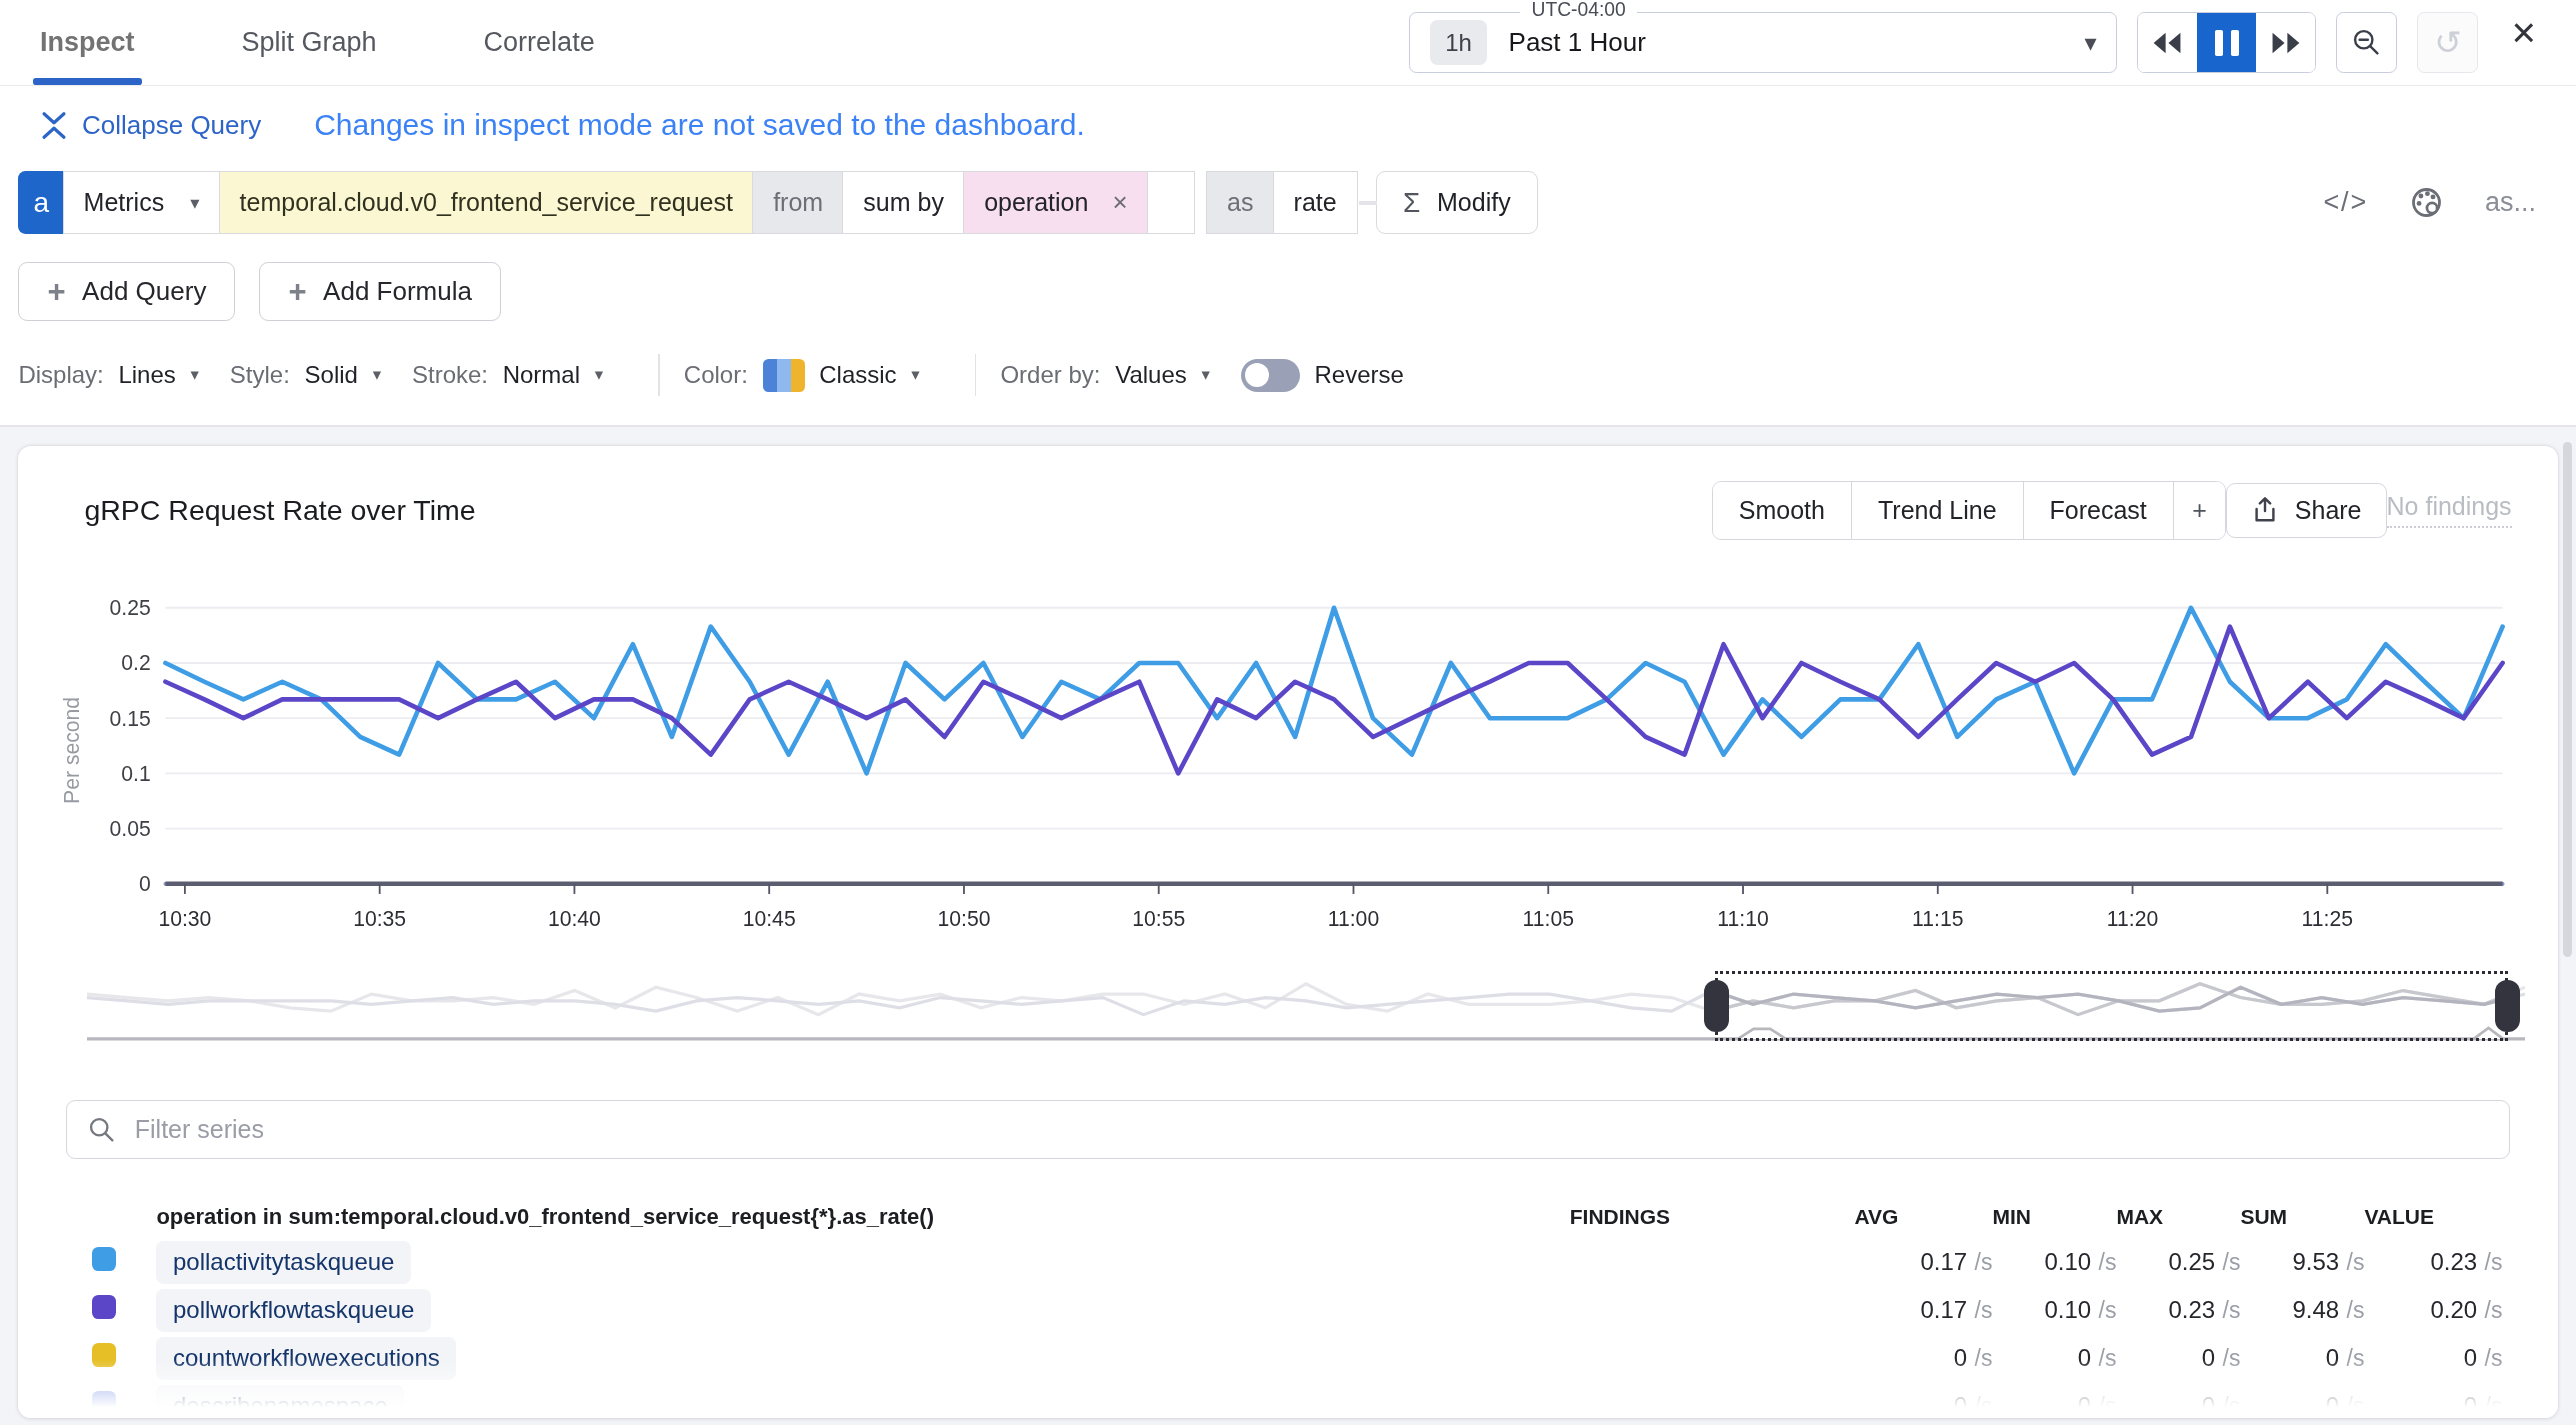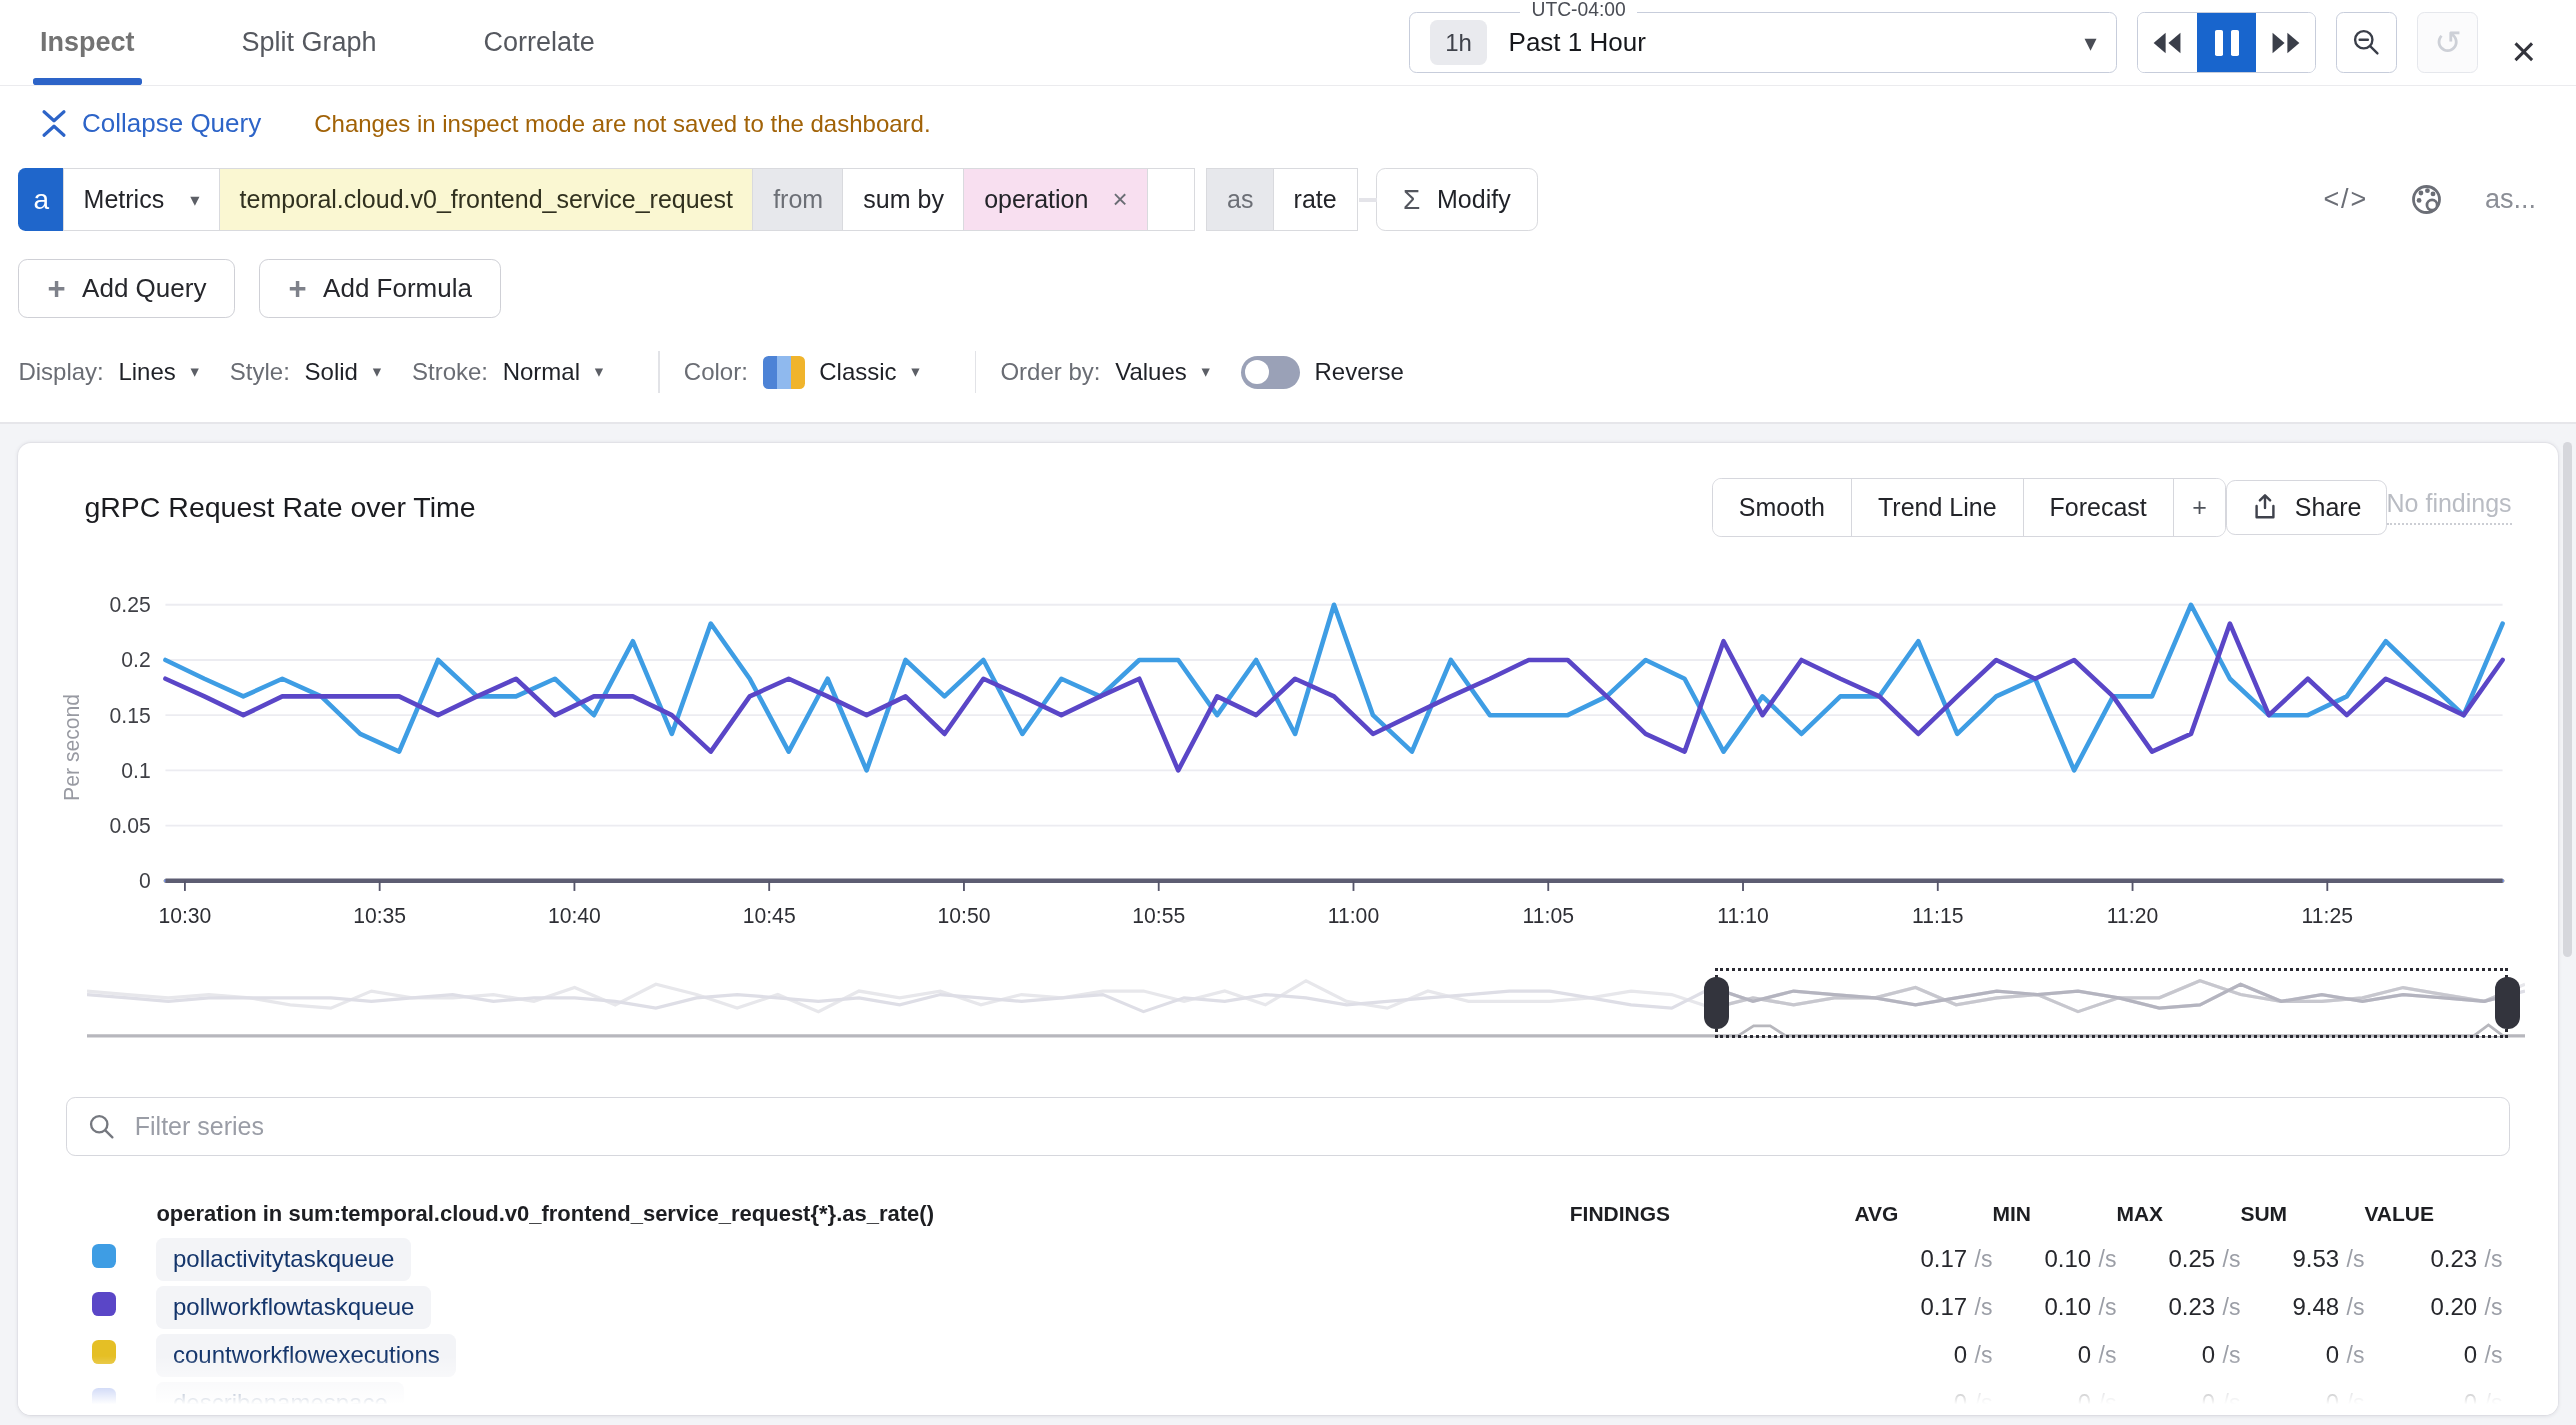--- a/index.html
+++ b/index.html
@@ -5,39 +5,39 @@
   *{box-sizing:border-box;margin:0;padding:0}
   html,body{width:2576px;height:1425px;overflow:hidden}
   body{font-family:"Liberation Sans",sans-serif;background:#fff;color:#1f2127;position:relative}
 
   
   .topbar{display:flex;align-items:center;height:86px;padding:0 40px;border-bottom:1.8px solid #ebebee}
   .tabs{display:flex;gap:107px;height:100%;align-items:center}
   .tab{font-size:27px;color:#55585f;height:100%;display:flex;align-items:center;position:relative;cursor:pointer}
   .tab.active{color:#737373;font-weight:700}
   .tab.active::after{content:'';position:absolute;left:-7.4px;right:-7.4px;bottom:0;height:7.4px;background:#2d64c8;border-radius:2.8px}
-  .topbar-right{margin-left:auto;display:flex;align-items:flex-end;gap:20px}
+  .topbar-right{margin-left:auto;display:flex;align-items:flex-start;gap:20px}
   .timebox{position:relative;display:flex;align-items:center;width:708px;height:61px;border:1.8px solid #c7cddb;border-radius:7.4px;padding:0 20px;gap:22px;background:#fff}
   .tz{position:absolute;top:-14px;left:110px;background:#fff;padding:0 11px;font-size:19.3px;color:#4a4d55}
   .chip1h{background:#e9eaee;border-radius:7.4px;padding:8.3px 14.7px;font-size:24px;color:#3f424a}
   .timelabel{font-size:26px;color:#17181c}
   .timecaret{margin-left:auto;color:#4a4d55;font-size:24px}
   .pbgroup{display:flex;height:61px;border:1.8px solid #c7cddb;border-radius:7.4px;overflow:hidden;background:#fff}
   .pbseg{width:59px;display:flex;align-items:center;justify-content:center;background:#fff;cursor:pointer}
   .pbseg.pause{background:#1865cd}
   .pausebars{display:flex;gap:8.3px}
   .pausebars span{display:block;width:7.4px;height:26px;background:#fff;border-radius:1.8px}
   .iconbtn{width:61px;height:61px;border:1.8px solid #c7cddb;border-radius:7.4px;display:flex;align-items:center;justify-content:center;background:#fff;cursor:pointer}
   .iconbtn.disabled{border-color:#e5e7ec;background:#fbfbfc;color:#cdd0d7;font-size:33px}
   .closex{font-size:42px;color:#33343c;margin-left:13px;cursor:pointer;line-height:1}
 
   
   .noticebar{display:flex;align-items:center;padding:22px 40px;gap:53px}
   .collapse{display:flex;align-items:center;gap:14px;color:#2d64c8;font-size:26px;cursor:pointer}
-  .noticetext{color:#a16207;font-size:24px}
+  .noticetext{color:#3b82f6;font-size:30px}
 
   
   .queryrow{display:flex;align-items:center;margin:7.4px 40px 0 18.4px;position:relative}
   .qbadge{width:46px;height:63px;background:#1f66cb;color:#fff;display:flex;align-items:center;justify-content:center;font-size:28px;border-radius:7.4px 0 0 7.4px;flex:none}
   .qbox{height:63px;display:flex;align-items:center;border:1.8px solid #d9dade;background:#fff;padding:0 20px;font-size:25px;margin-left:-1.8px;color:#232429}
   .qbox .caret{margin-left:26px;font-size:18.4px;color:#5c5f66}
   .metric{background:#faf7d2;color:#31311f}
   .graybox{background:#e7e8ec;color:#6c6f76}
   .everywhere{width:304px;color:#9fa2ab}
   .everywhere input{border:none;outline:none;width:100%;font-size:25px;font-family:"Liberation Sans",sans-serif;color:#3a3b40;background:transparent}

